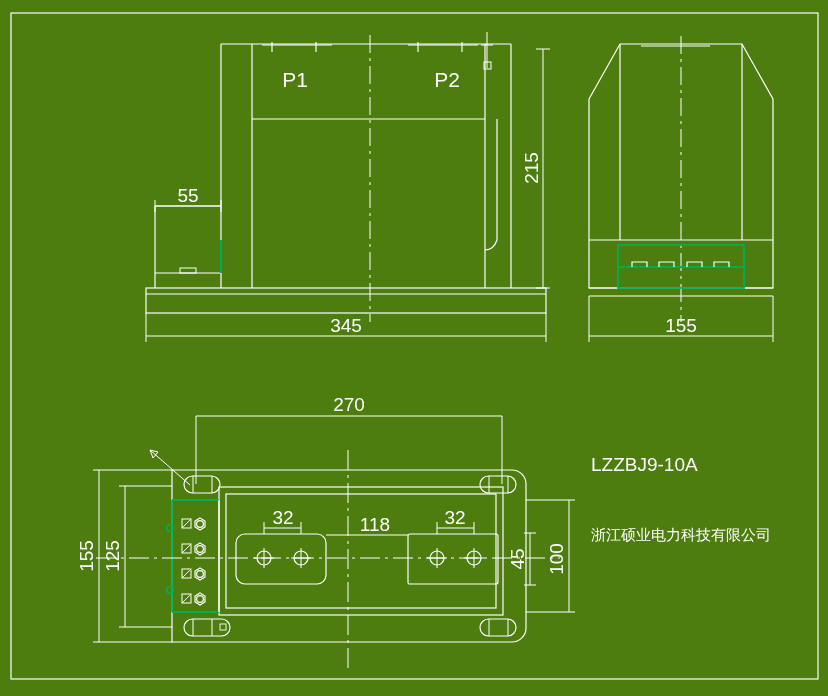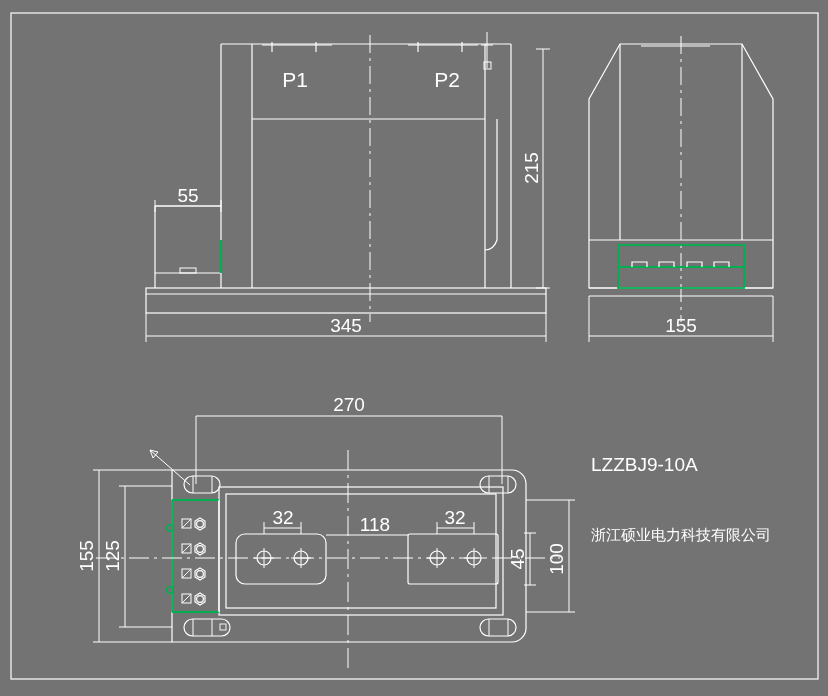--- a/index.html
+++ b/index.html
@@ -10,21 +10,21 @@
   body {
     width: 828px;
     height: 696px;
     overflow: hidden;
     font-family: "Liberation Sans", sans-serif;
   }
   #cad-root {
     position: relative;
     width: 828px;
     height: 696px;
-    background: #737373;
+    background: #4d7c0f;
   }
   #cad-svg {
     position: absolute;
     left: 0;
     top: 0;
     display: block;
   }
   .dim-text, .label-text, .title-text, .company-text {
     font-family: "Liberation Sans", sans-serif;
     fill: #ffffff;

